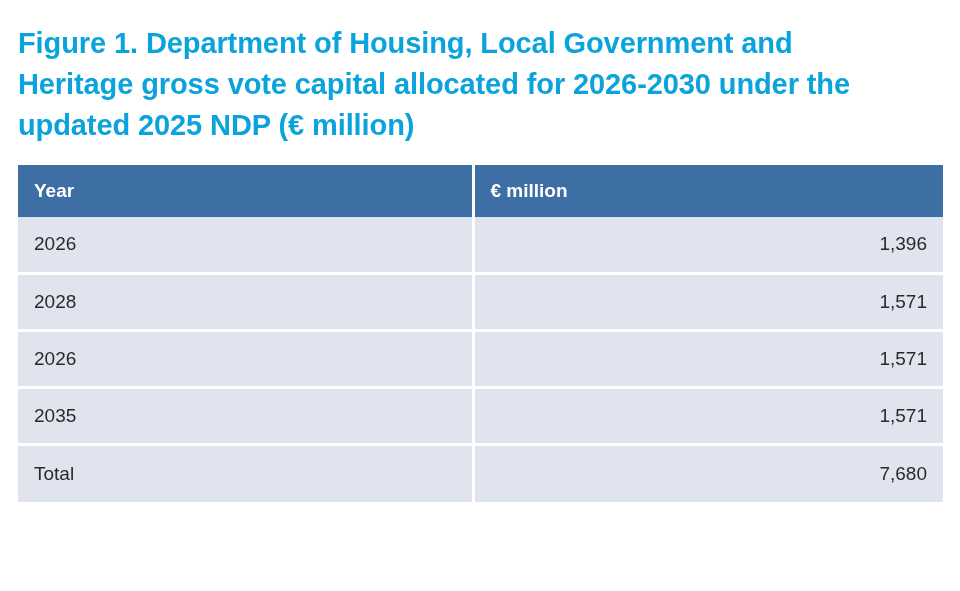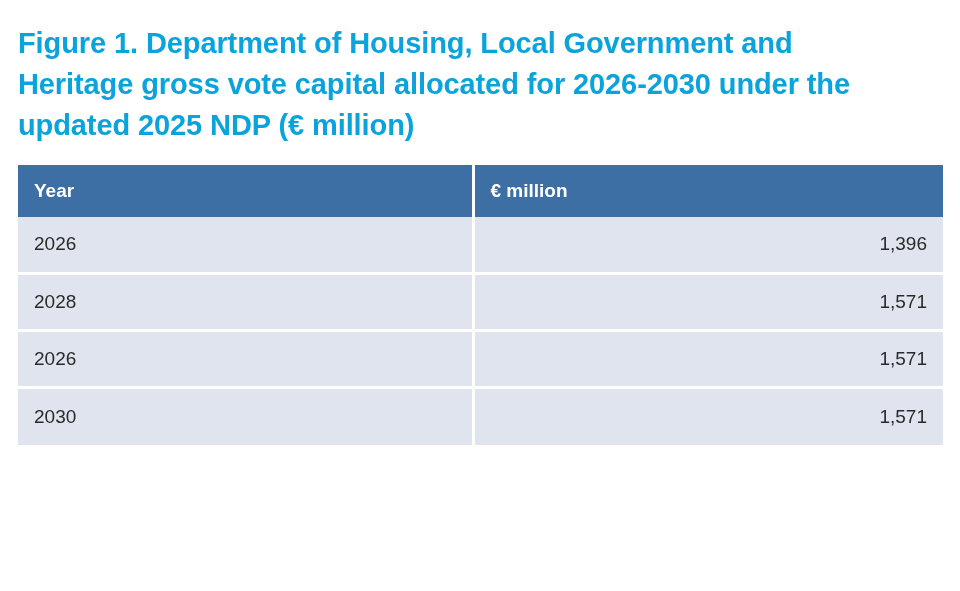--- a/index.html
+++ b/index.html
@@ -99,19 +99,23 @@
       </tr>
       <tr>
         <td class="td-year">2028</td>
         <td class="td-value">1,571</td>
       </tr>
       <tr>
         <td class="td-year">2026</td>
         <td class="td-value">1,571</td>
       </tr>
       <tr>
-        <td class="td-year">2030</td>
+        <td class="td-year">2035</td>
         <td class="td-value">1,571</td>
+      </tr>
+      <tr>
+        <td class="td-year">Total</td>
+        <td class="td-value">7,680</td>
       </tr>
     </tbody>
   </table>
 
 </div>
 
 </body></html>

